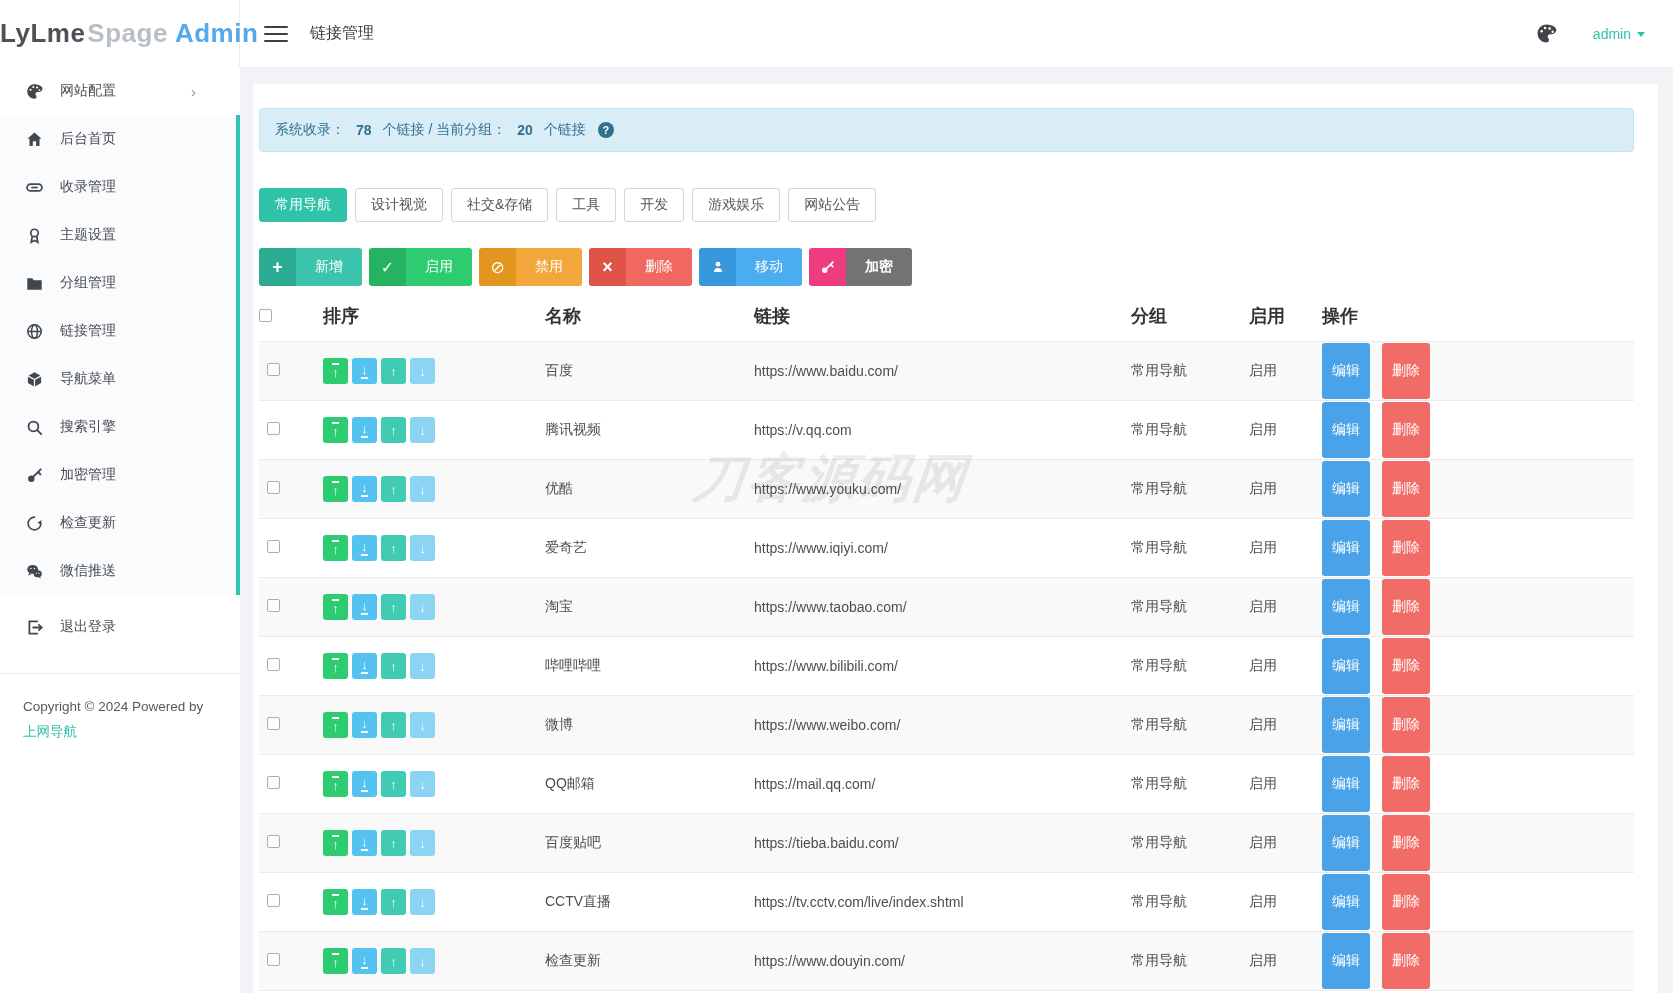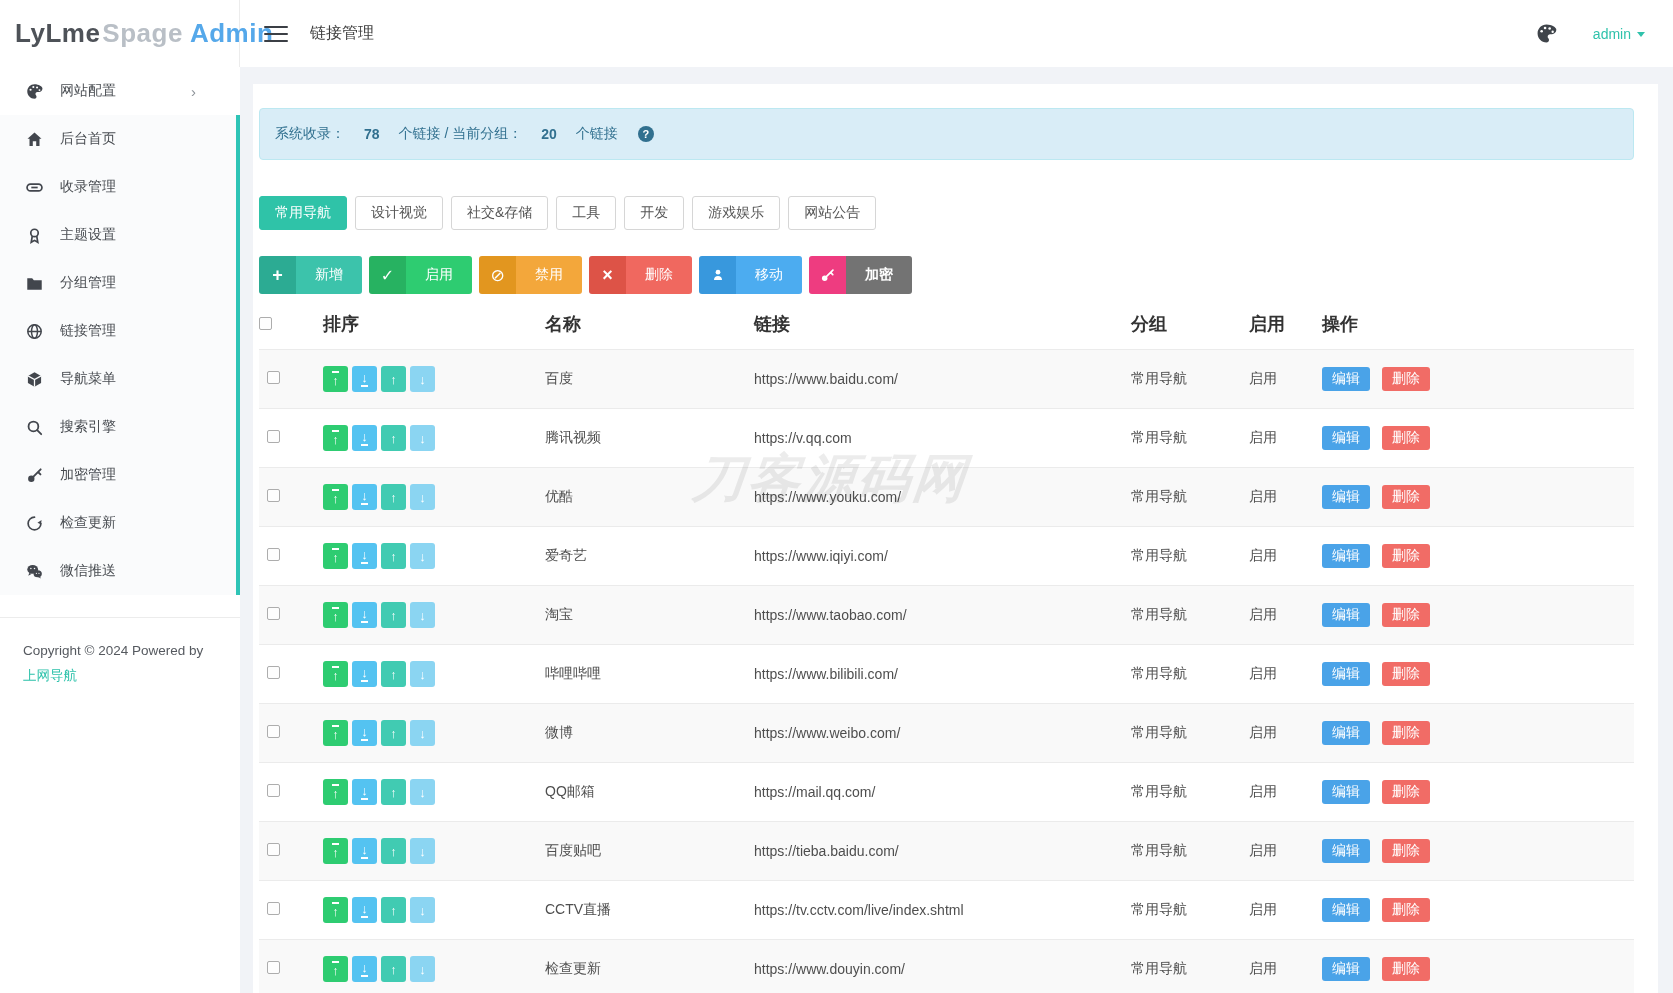--- a/index.html
+++ b/index.html
@@ -2,21 +2,21 @@
 <html><head>
 <meta charset="utf-8">
 <style>
   * { margin:0; padding:0; box-sizing:border-box; }
   html,body { width:1673px; height:993px; overflow:hidden; }
   body { font-family:"Liberation Sans","DejaVu Sans",sans-serif; background:#f1f3f7; color:#4e4e4e; }
   button { border:none; cursor:pointer; font-family:inherit; }
 
   
   .topbar { position:fixed; top:0; left:0; right:0; height:67px; background:#fff; display:flex; z-index:20; }
-  .logo { width:240px; flex:none; display:flex; align-items:center; padding-left:15px; border-right:1px solid #ececec; font-size:26px; letter-spacing:.5px; }
+  .logo { width:240px; flex:none; display:flex; align-items:center; border-right:1px solid #ececec; font-size:26px; letter-spacing:.5px; }
   .logo .b1 { font-weight:bold; color:#4e5258; }
   .logo .b2 { font-weight:bold; color:#b9bfc6; margin-left:2px; }
   .logo .b3 { font-weight:bold; color:#55a8ea; margin-left:7px; }
   .topbar-main { flex:1; display:flex; align-items:center; padding:0 28px 0 24px; }
   .hamburger { width:24px; display:flex; flex-direction:column; gap:5px; cursor:pointer; margin-right:22px; }
   .hamburger i { display:block; height:2px; background:#3b3f45; border-radius:1px; }
   .page-title { font-size:16px; color:#3d3d3d; }
   .topbar-right { margin-left:auto; display:flex; align-items:center; gap:36px; }
   .theme-ic { color:#3f444a; display:flex; cursor:pointer; }
   .user-dd { color:#2fc2ab; font-size:14px; display:flex; align-items:center; gap:6px; cursor:pointer; }
@@ -31,21 +31,21 @@
   .nav-item.active { background:#fff; z-index:2; }
   .nav-item .sub-arrow { position:absolute; right:44px; color:#8d9399; font-size:15px; line-height:1; }
   .logout-row { margin-top:8px; }
   .side-footer { border-top:1px solid #ececec; margin-top:22px; padding:20px 20px 0 23px; font-size:13.5px; color:#55595f; line-height:25px; }
   .side-footer a { color:#2fc2ab; text-decoration:none; display:inline-block; cursor:pointer; }
 
   
   .main { position:absolute; left:240px; top:67px; right:0; bottom:0; background:#f1f3f7; }
   .card { position:absolute; left:13px; right:15px; top:17px; bottom:-30px; background:#fff; padding:0 24px 0 6px; }
 
-  .alert { margin-top:24px; height:52px; background:#d9edf7; border:1px solid #bce8f1; border-radius:4px; color:#31708f; font-size:14px; display:flex; align-items:center; padding-left:15px; gap:16px; }
+  .alert { margin-top:24px; height:44px; background:#d9edf7; border:1px solid #bce8f1; border-radius:4px; color:#31708f; font-size:14px; display:flex; align-items:center; padding-left:15px; gap:8px; }
   .alert b { font-weight:bold; margin:16px 3px; }
   .help-ic { width:16px; height:16px; border-radius:50%; background:#31708f; color:#fff; font-size:11px; font-weight:bold; display:inline-flex; align-items:center; justify-content:center; margin-left:4px; cursor:pointer; }
 
   .tabs { margin-top:36px; display:flex; gap:8px; }
   .tab { height:34px; padding:0 15px; display:inline-flex; align-items:center; background:#fff; border:1px solid #d6d6d6; border-radius:3px; color:#555; font-size:14px; cursor:pointer; }
   .tab.active { background:#2fc3a8; border-color:#2fc3a8; color:#fff; }
 
   .toolbar { margin-top:26px; display:flex; gap:7px; }
   .tbtn { height:38px; display:inline-flex; align-items:stretch; border-radius:3px; overflow:hidden; color:#fff; font-size:14px; padding:0; }
   .tbtn .tic { width:37px; display:flex; align-items:center; justify-content:center; font-size:16px; }
@@ -64,21 +64,21 @@
   table.links tbody tr:nth-child(odd) { background:#f9f9f9; }
   table.links td { font-size:14px; color:#4e4e4e; vertical-align:middle; }
   .cb { width:13px; height:13px; display:inline-block; background:#fdfdfd; border:1px solid #adadad; border-radius:2px; cursor:pointer; }
   .cb-cell { padding-left:8px; }
   .sort-btns { display:flex; gap:4px; }
   .sbtn { width:25px; height:26px; border-radius:3px; color:#fff; display:flex; align-items:center; justify-content:center; font-size:13px; line-height:1; padding:0; }
   .s1{background:#2ecc71;} .s2{background:#54c3f1;} .s3{background:#41cbb2;} .s4{background:#8bd5f2;}
   .bt { display:inline-block; border-top:2px solid #fff; padding-top:1px; }
   .bb { display:inline-block; border-bottom:2px solid #fff; padding-bottom:1px; }
   .status { color:#2ba245; }
-  .abtn { width:48px; height:24px; border-radius:3px; color:#fff; font-size:14px; margin-right:8px; }
+  .abtn { width:48px; height:56px; border-radius:3px; color:#fff; font-size:14px; margin-right:8px; }
   .abtn.edit { background:#4aa3e8; }
   .abtn.del  { background:#f16c66; }
 
   .watermark { position:absolute; left:440px; top:360px; font-size:52px; font-weight:bold; font-style:italic; letter-spacing:3px; color:rgba(70,70,70,0.10); transform:skewX(-6deg); pointer-events:none; z-index:5; white-space:nowrap; }
 </style>
 </head>
 <body>
 
 <header class="topbar">
   <div class="logo">
@@ -228,20 +228,30 @@
             <circle cx="4.6" cy="5.2" r="0.7" fill="#fafbfc"></circle>
             <circle cx="8" cy="5.2" r="0.7" fill="#fafbfc"></circle>
             <circle cx="9.8" cy="9.7" r="0.6" fill="#fafbfc"></circle>
             <circle cx="12.2" cy="9.7" r="0.6" fill="#fafbfc"></circle>
           </svg>
         </span>
       <span>微信推送</span>
     </div>
   </nav>
 
+  <div class="nav-item logout-row">
+    <span class="nic">
+        <svg width="17" height="17" viewBox="0 0 16 16" fill="none" stroke="currentColor" stroke-width="1.7" stroke-linecap="round" stroke-linejoin="round">
+          <path d="M10.5 2.2H3.2v11.6h7.3"></path>
+          <line x1="6.8" y1="8" x2="14.6" y2="8"></line>
+          <polyline points="12.2,5.6 14.6,8 12.2,10.4"></polyline>
+        </svg>
+      </span>
+    <span>退出登录</span>
+  </div>
 
   <div class="side-footer">
     <div>Copyright © 2024 Powered by</div>
     <a>上网导航</a>
   </div>
 </aside>
 
 <main class="main">
   <div class="card" style="position:absolute;">
 

